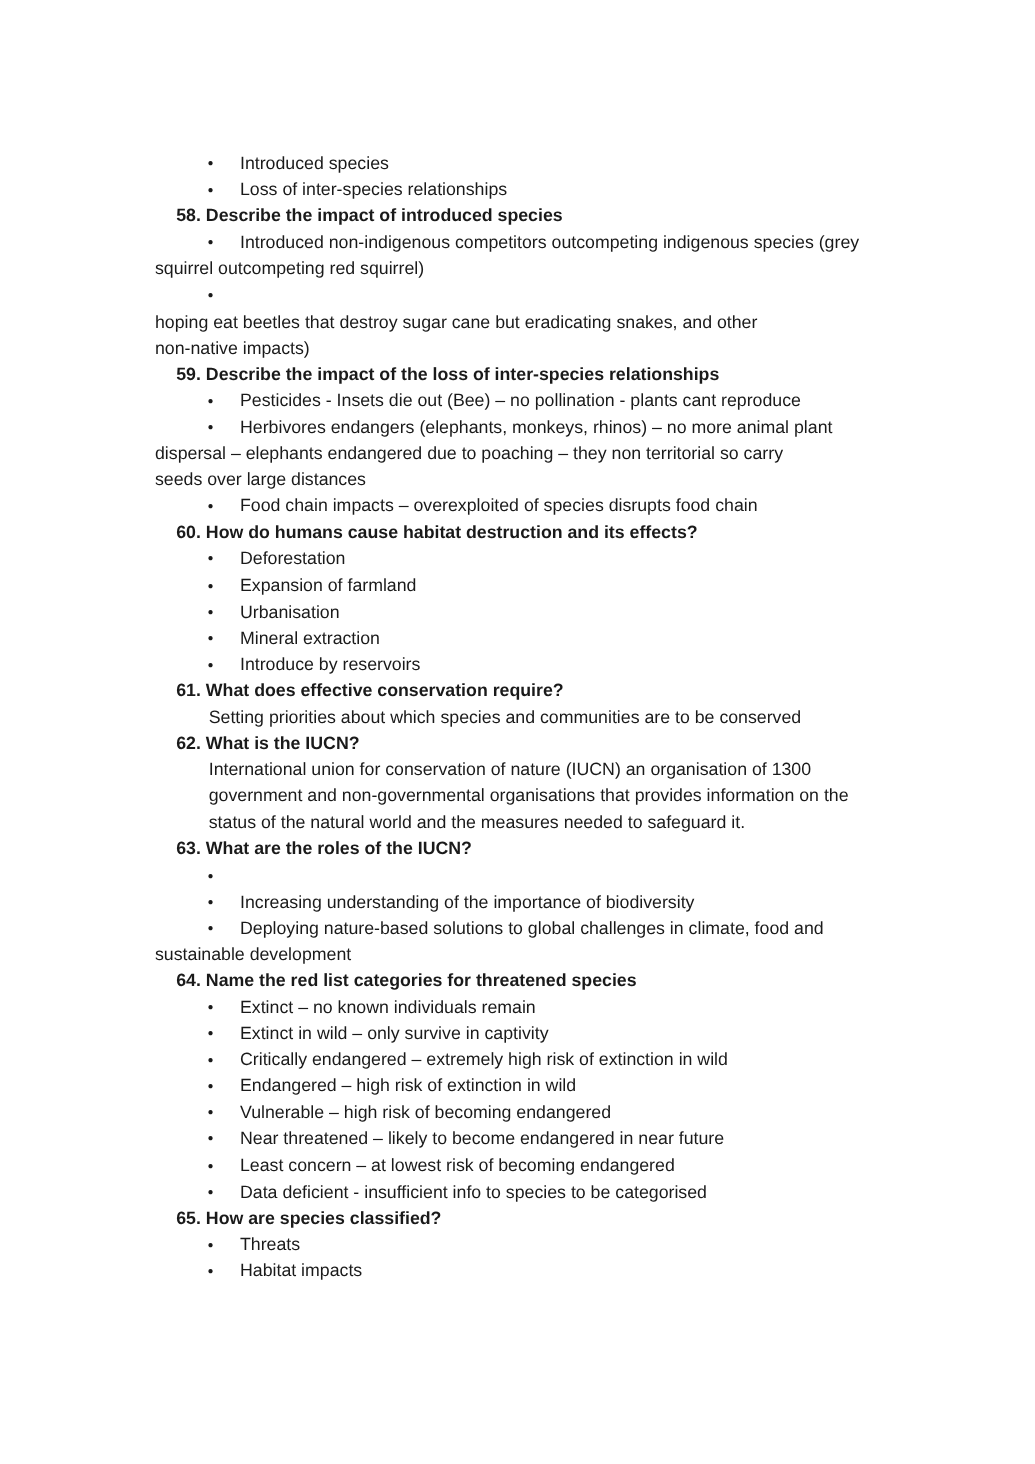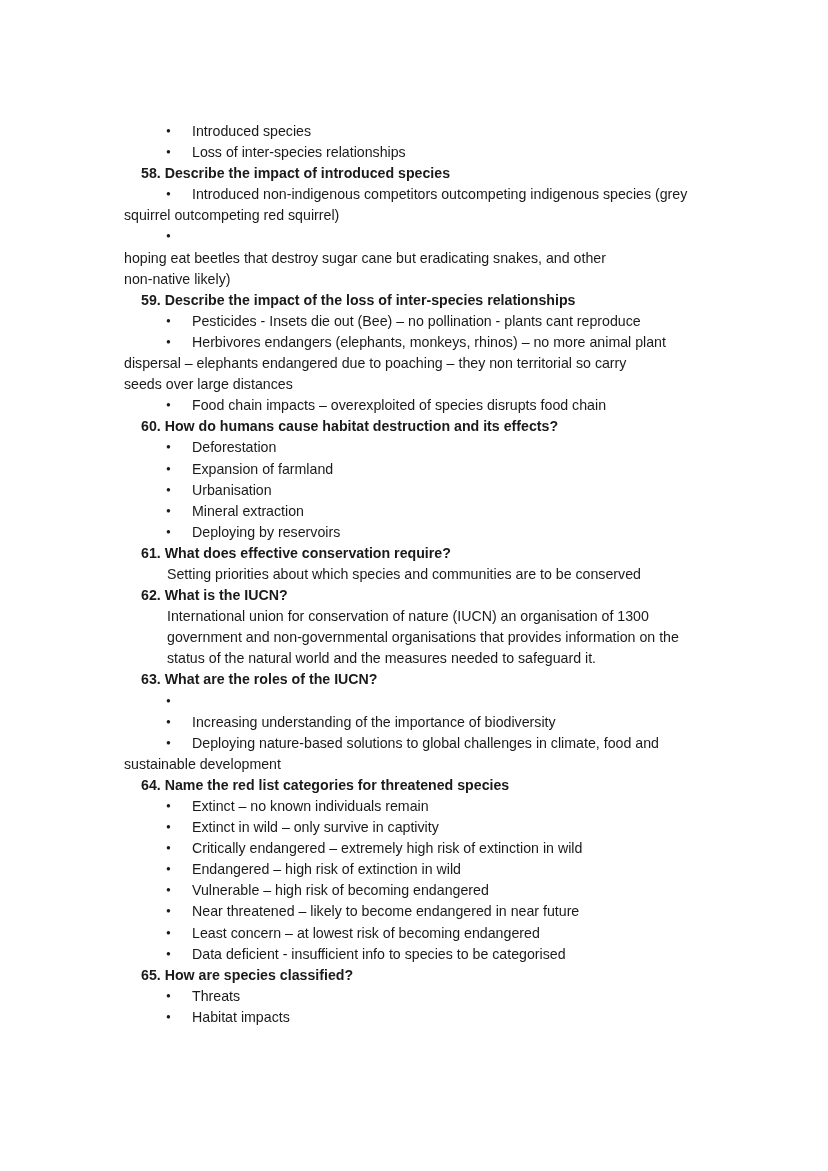--- a/index.html
+++ b/index.html
@@ -20,35 +20,35 @@
 <div class="page">
 
   <div class="line b"><span class="bullet"></span><span>Introduced species</span></div>
   <div class="line b"><span class="bullet"></span><span>Loss of inter-species relationships</span></div>
 
   <div class="line q"><span>58.</span> <span>Describe the impact of introduced species</span></div>
   <div class="line b"><span class="bullet"></span><span>Introduced non-indigenous competitors outcompeting indigenous species (grey</span></div>
   <div class="line c"><span>squirrel outcompeting red squirrel)</span></div>
   <div class="line b"><span class="bullet"></span></div>
   <div class="line c"><span>hoping eat beetles that destroy sugar cane but eradicating snakes, and other</span></div>
-  <div class="line c"><span>non-native likely)</span></div>
+  <div class="line c"><span>non-native impacts)</span></div>
 
   <div class="line q"><span>59.</span> <span>Describe the impact of the loss of inter-species relationships</span></div>
   <div class="line b"><span class="bullet"></span><span>Pesticides - Insets die out (Bee) – no pollination - plants cant reproduce</span></div>
   <div class="line b"><span class="bullet"></span><span>Herbivores endangers (elephants, monkeys, rhinos) – no more animal plant</span></div>
   <div class="line c"><span>dispersal – elephants endangered due to poaching – they non territorial so carry</span></div>
   <div class="line c"><span>seeds over large distances</span></div>
   <div class="line b"><span class="bullet"></span><span>Food chain impacts – overexploited of species disrupts food chain</span></div>
 
   <div class="line q"><span>60.</span> <span>How do humans cause habitat destruction and its effects?</span></div>
   <div class="line b"><span class="bullet"></span><span>Deforestation</span></div>
   <div class="line b"><span class="bullet"></span><span>Expansion of farmland</span></div>
   <div class="line b"><span class="bullet"></span><span>Urbanisation</span></div>
   <div class="line b"><span class="bullet"></span><span>Mineral extraction</span></div>
-  <div class="line b"><span class="bullet"></span><span>Deploying by reservoirs</span></div>
+  <div class="line b"><span class="bullet"></span><span>Introduce by reservoirs</span></div>
 
   <div class="line q"><span>61.</span> <span>What does effective conservation require?</span></div>
   <div class="line p"><span>Setting priorities about which species and communities are to be conserved</span></div>
 
   <div class="line q"><span>62.</span> <span>What is the IUCN?</span></div>
   <div class="line p"><span>International union for conservation of nature (IUCN) an organisation of 1300</span></div>
   <div class="line p"><span>government and non-governmental organisations that provides information on the</span></div>
   <div class="line p"><span>status of the natural world and the measures needed to safeguard it.</span></div>
 
   <div class="line q"><span>63.</span> <span>What are the roles of the IUCN?</span></div>

